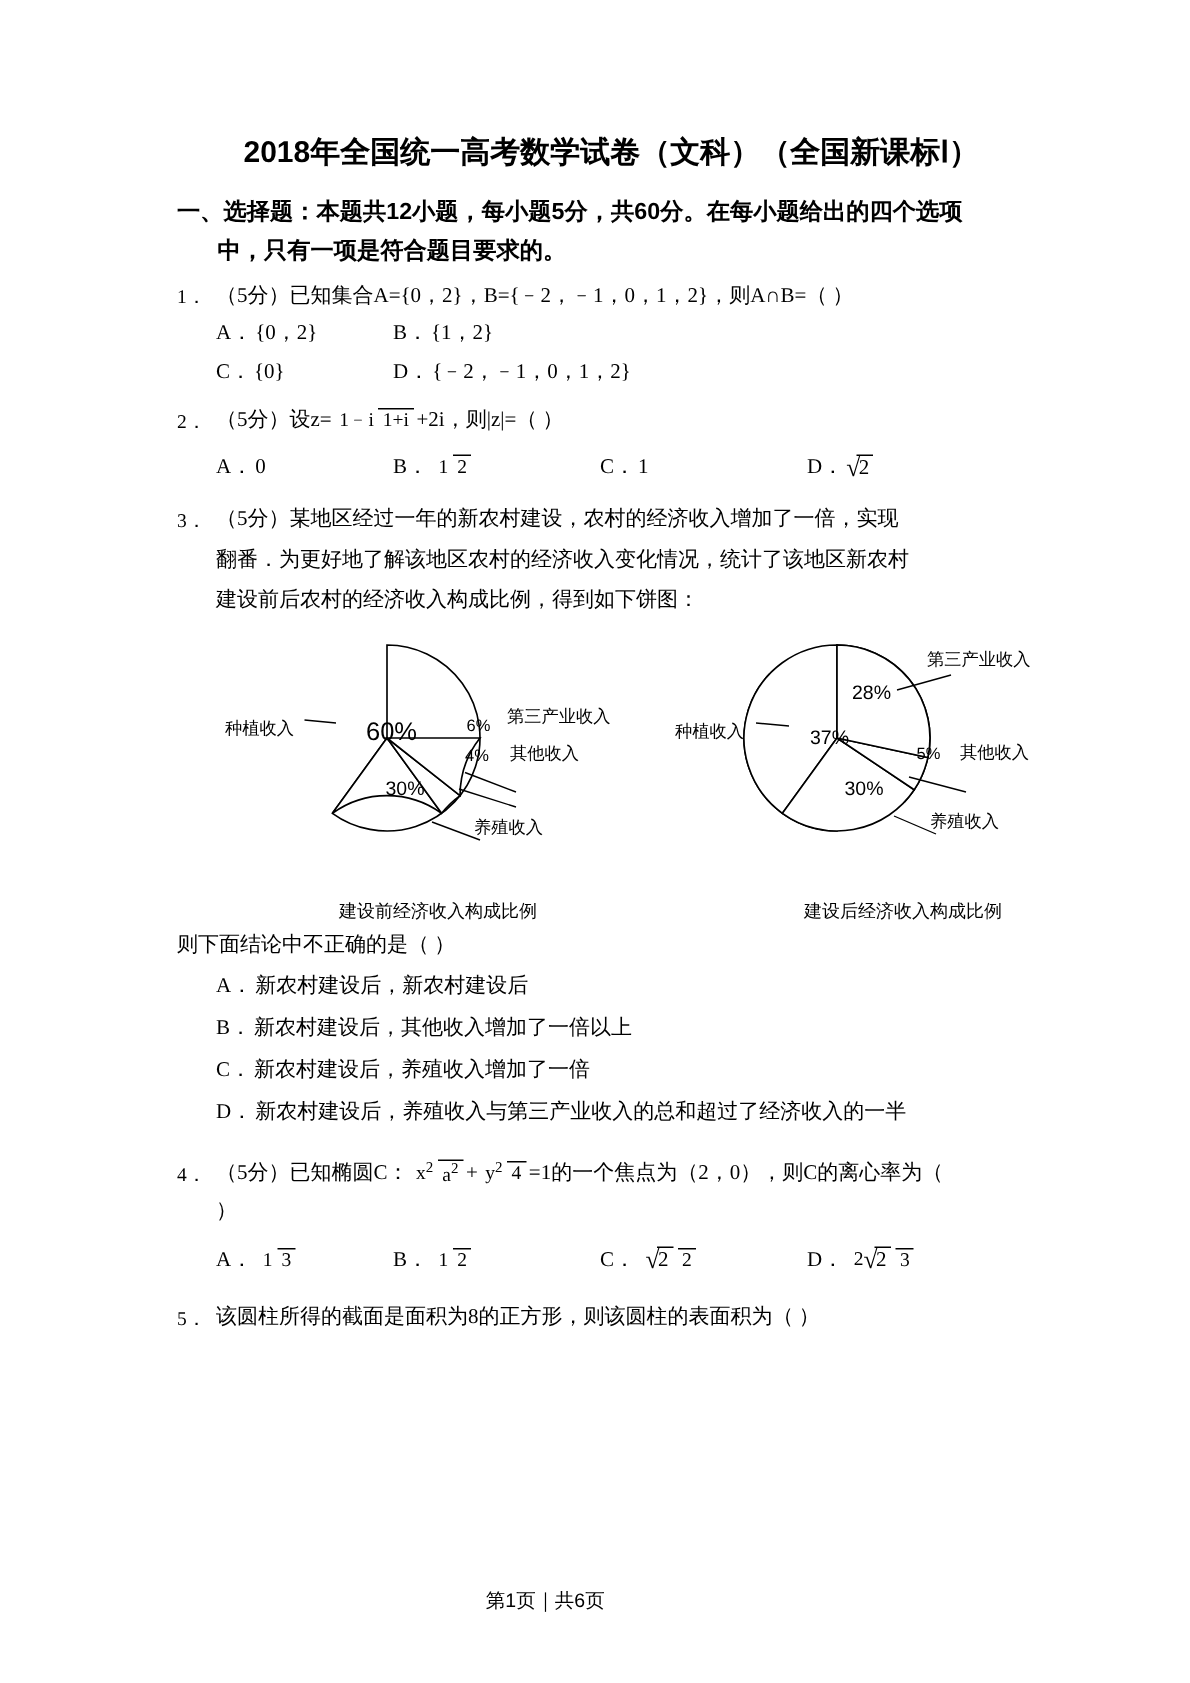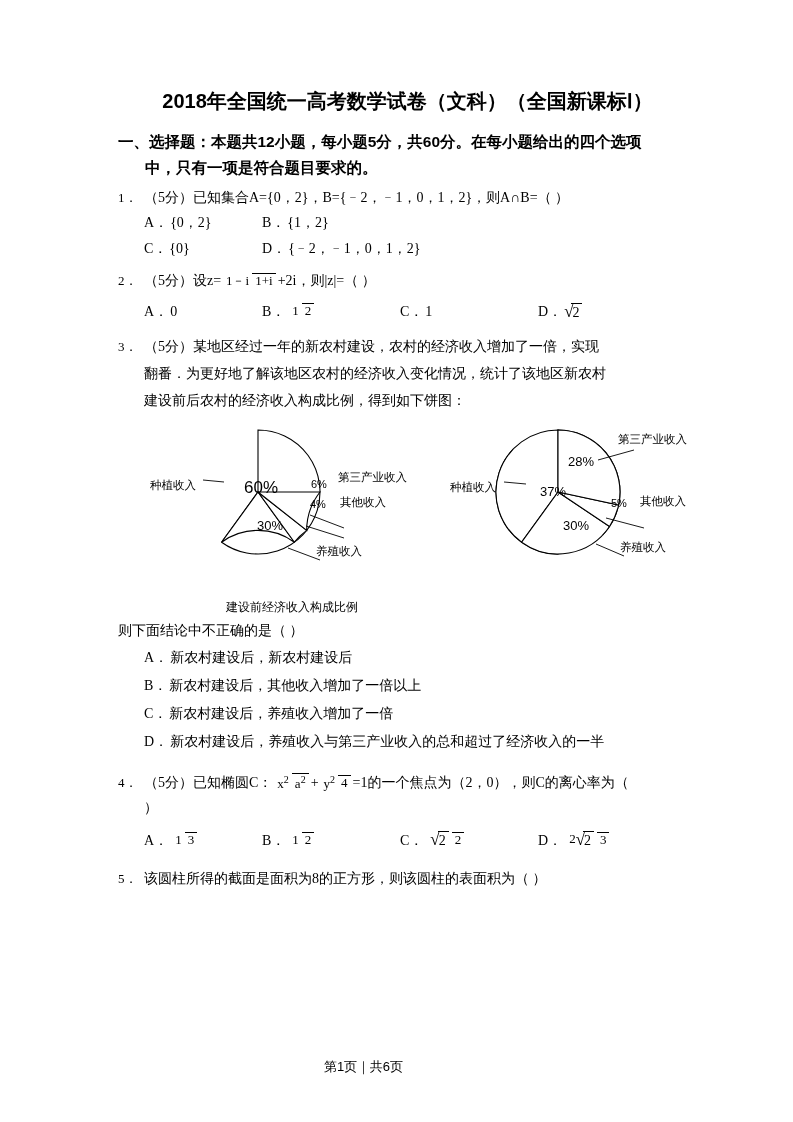--- a/index.html
+++ b/index.html
@@ -317,20 +317,21 @@
       <span class="lbl" style="left:92px; top:64px; font-size:13px;">37%</span>
       <span class="lbl" style="left:120px; top:34px; font-size:13px;">28%</span>
       <span class="lbl" style="left:163px; top:77px; font-size:11px;">5%</span>
       <span class="lbl" style="left:115px; top:98px; font-size:13px;">30%</span>
 
       <span class="lbl" style="left:2px; top:60px;">种植收入</span>
       <span class="lbl" style="left:170px; top:12px;">第三产业收入</span>
       <span class="lbl" style="left:192px; top:74px;">其他收入</span>
       <span class="lbl" style="left:172px; top:120px;">养殖收入</span>
 
+      <div class="chart-caption" style="left:4px;">建设后经济收入构成比例</div>
     </div>
   </div>
 
   <div class="para" style="margin-top:2px;">则下面结论中不正确的是（       ）</div>
 
   <div class="choice-line">
     <span class="opt-lbl">A．</span><span>新农村建设后，新农村建设后</span>
   </div>
   <div class="choice-line">
     <span class="opt-lbl">B．</span><span>新农村建设后，其他收入增加了一倍以上</span>

